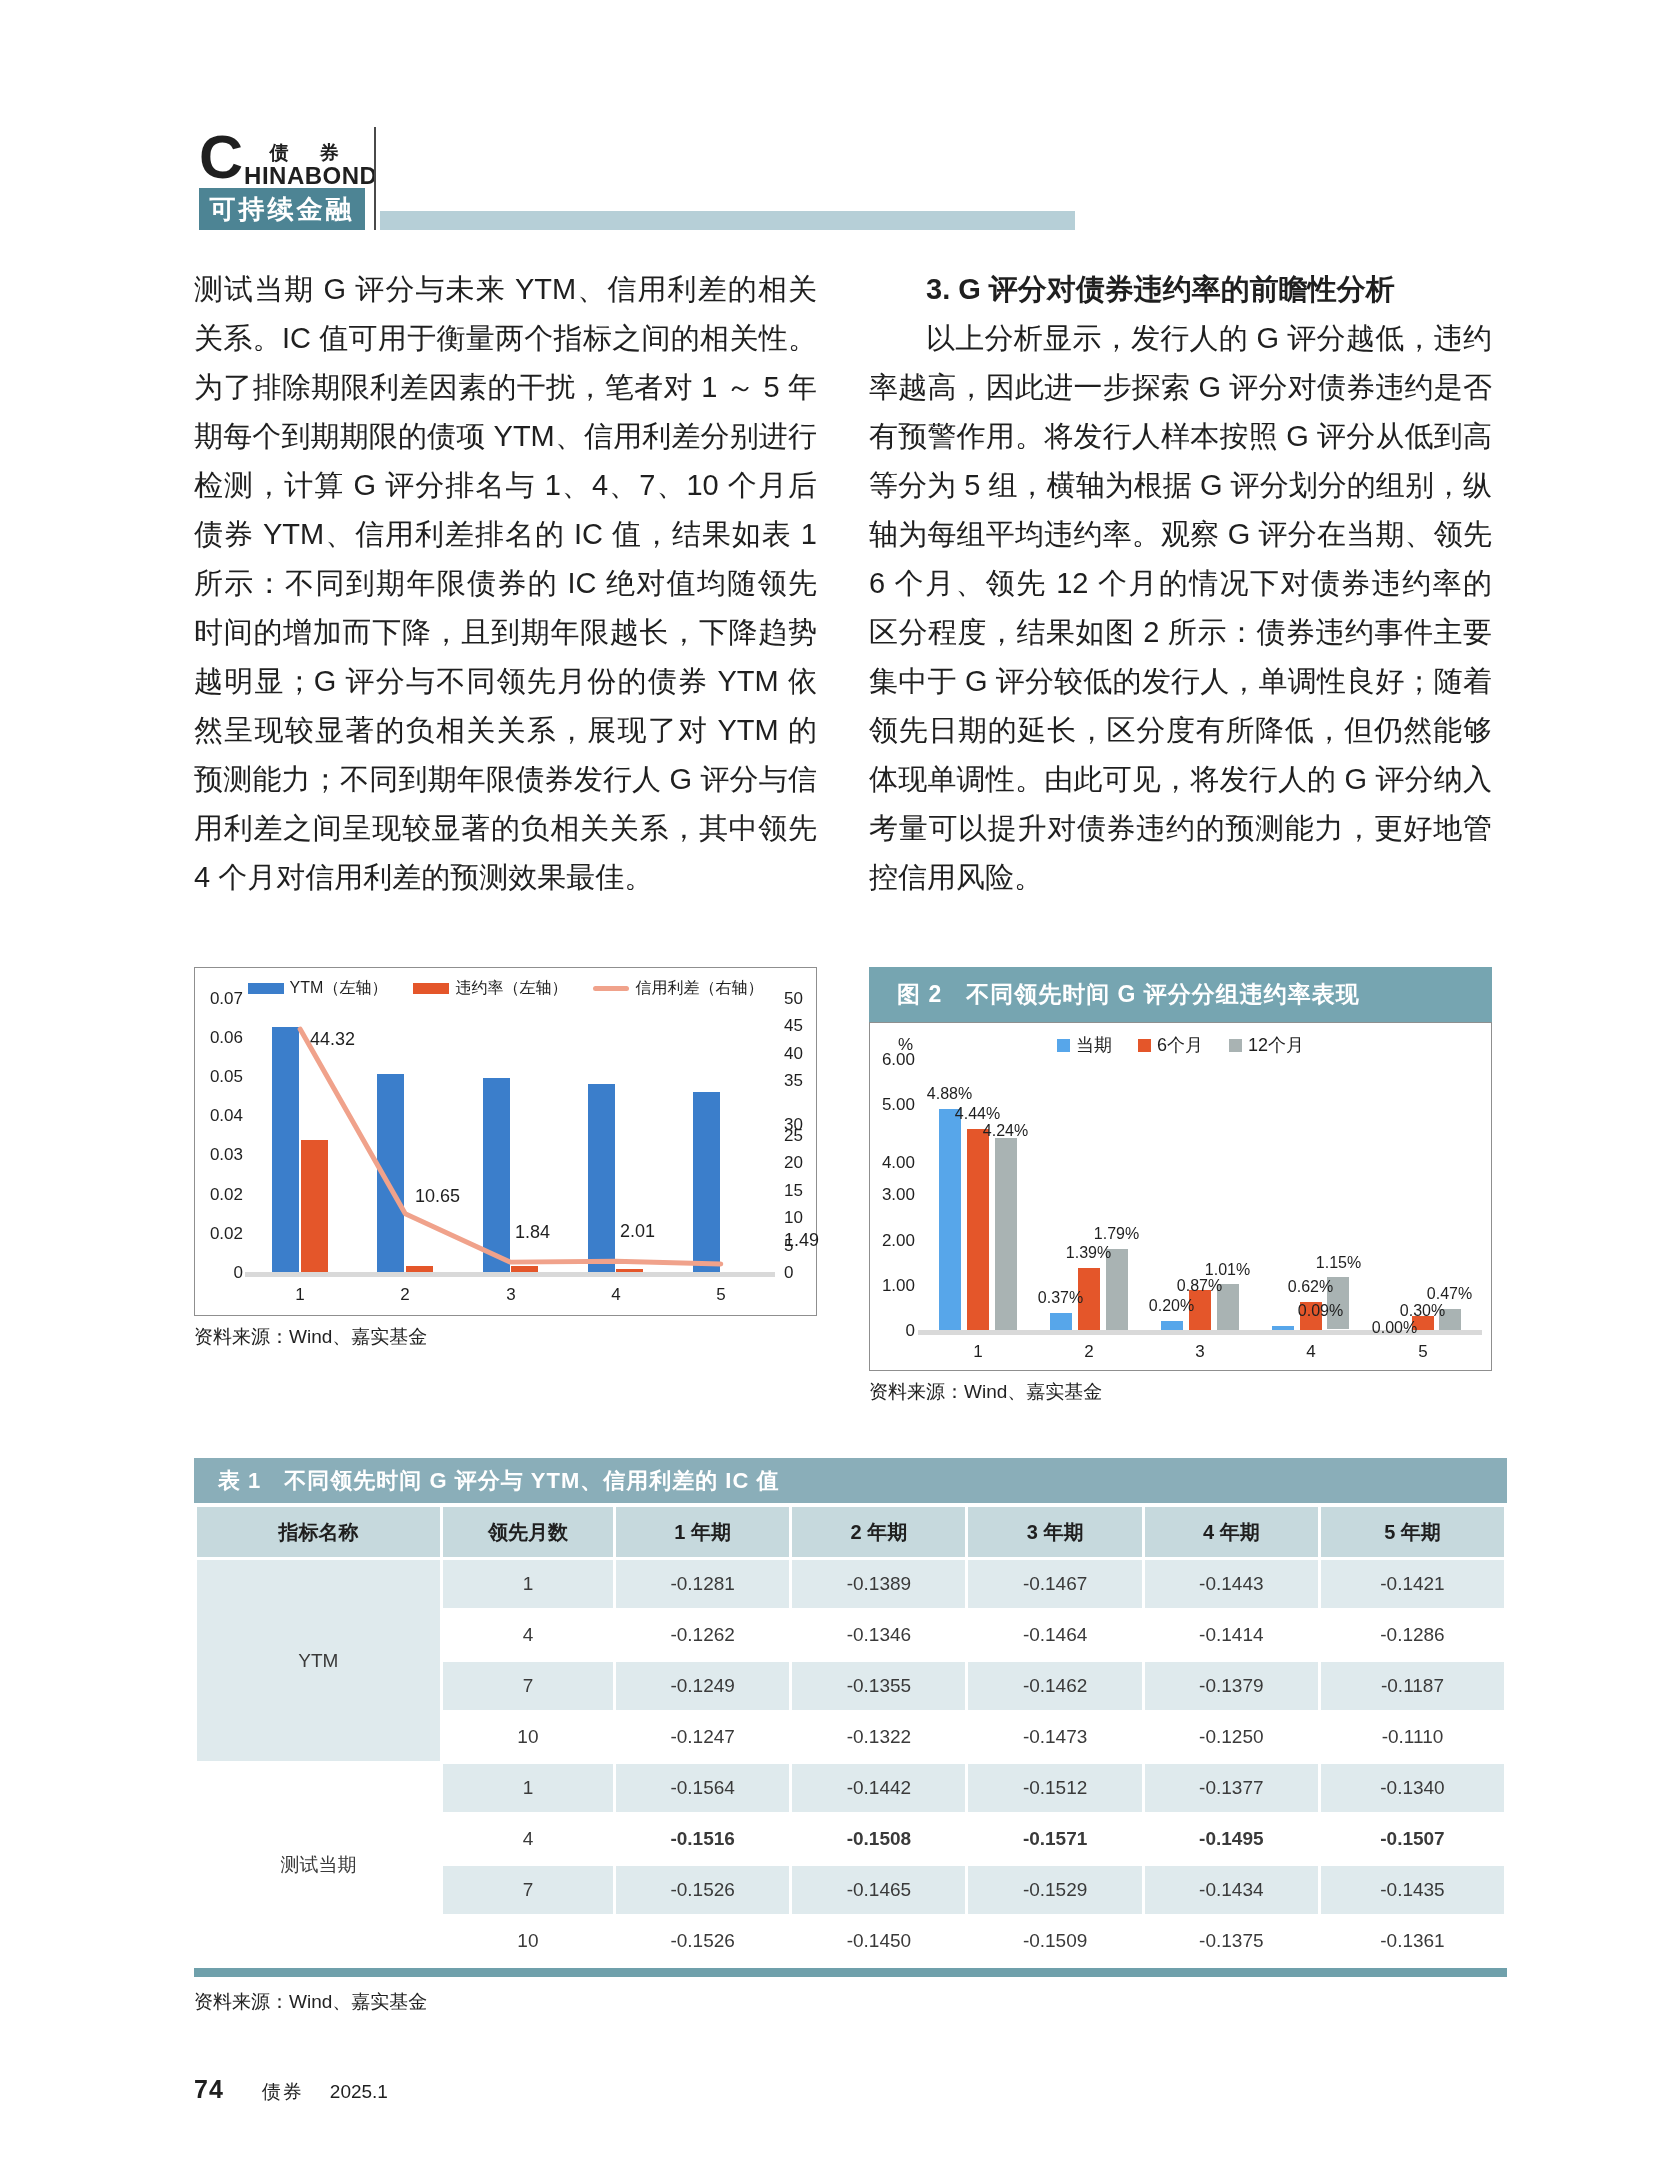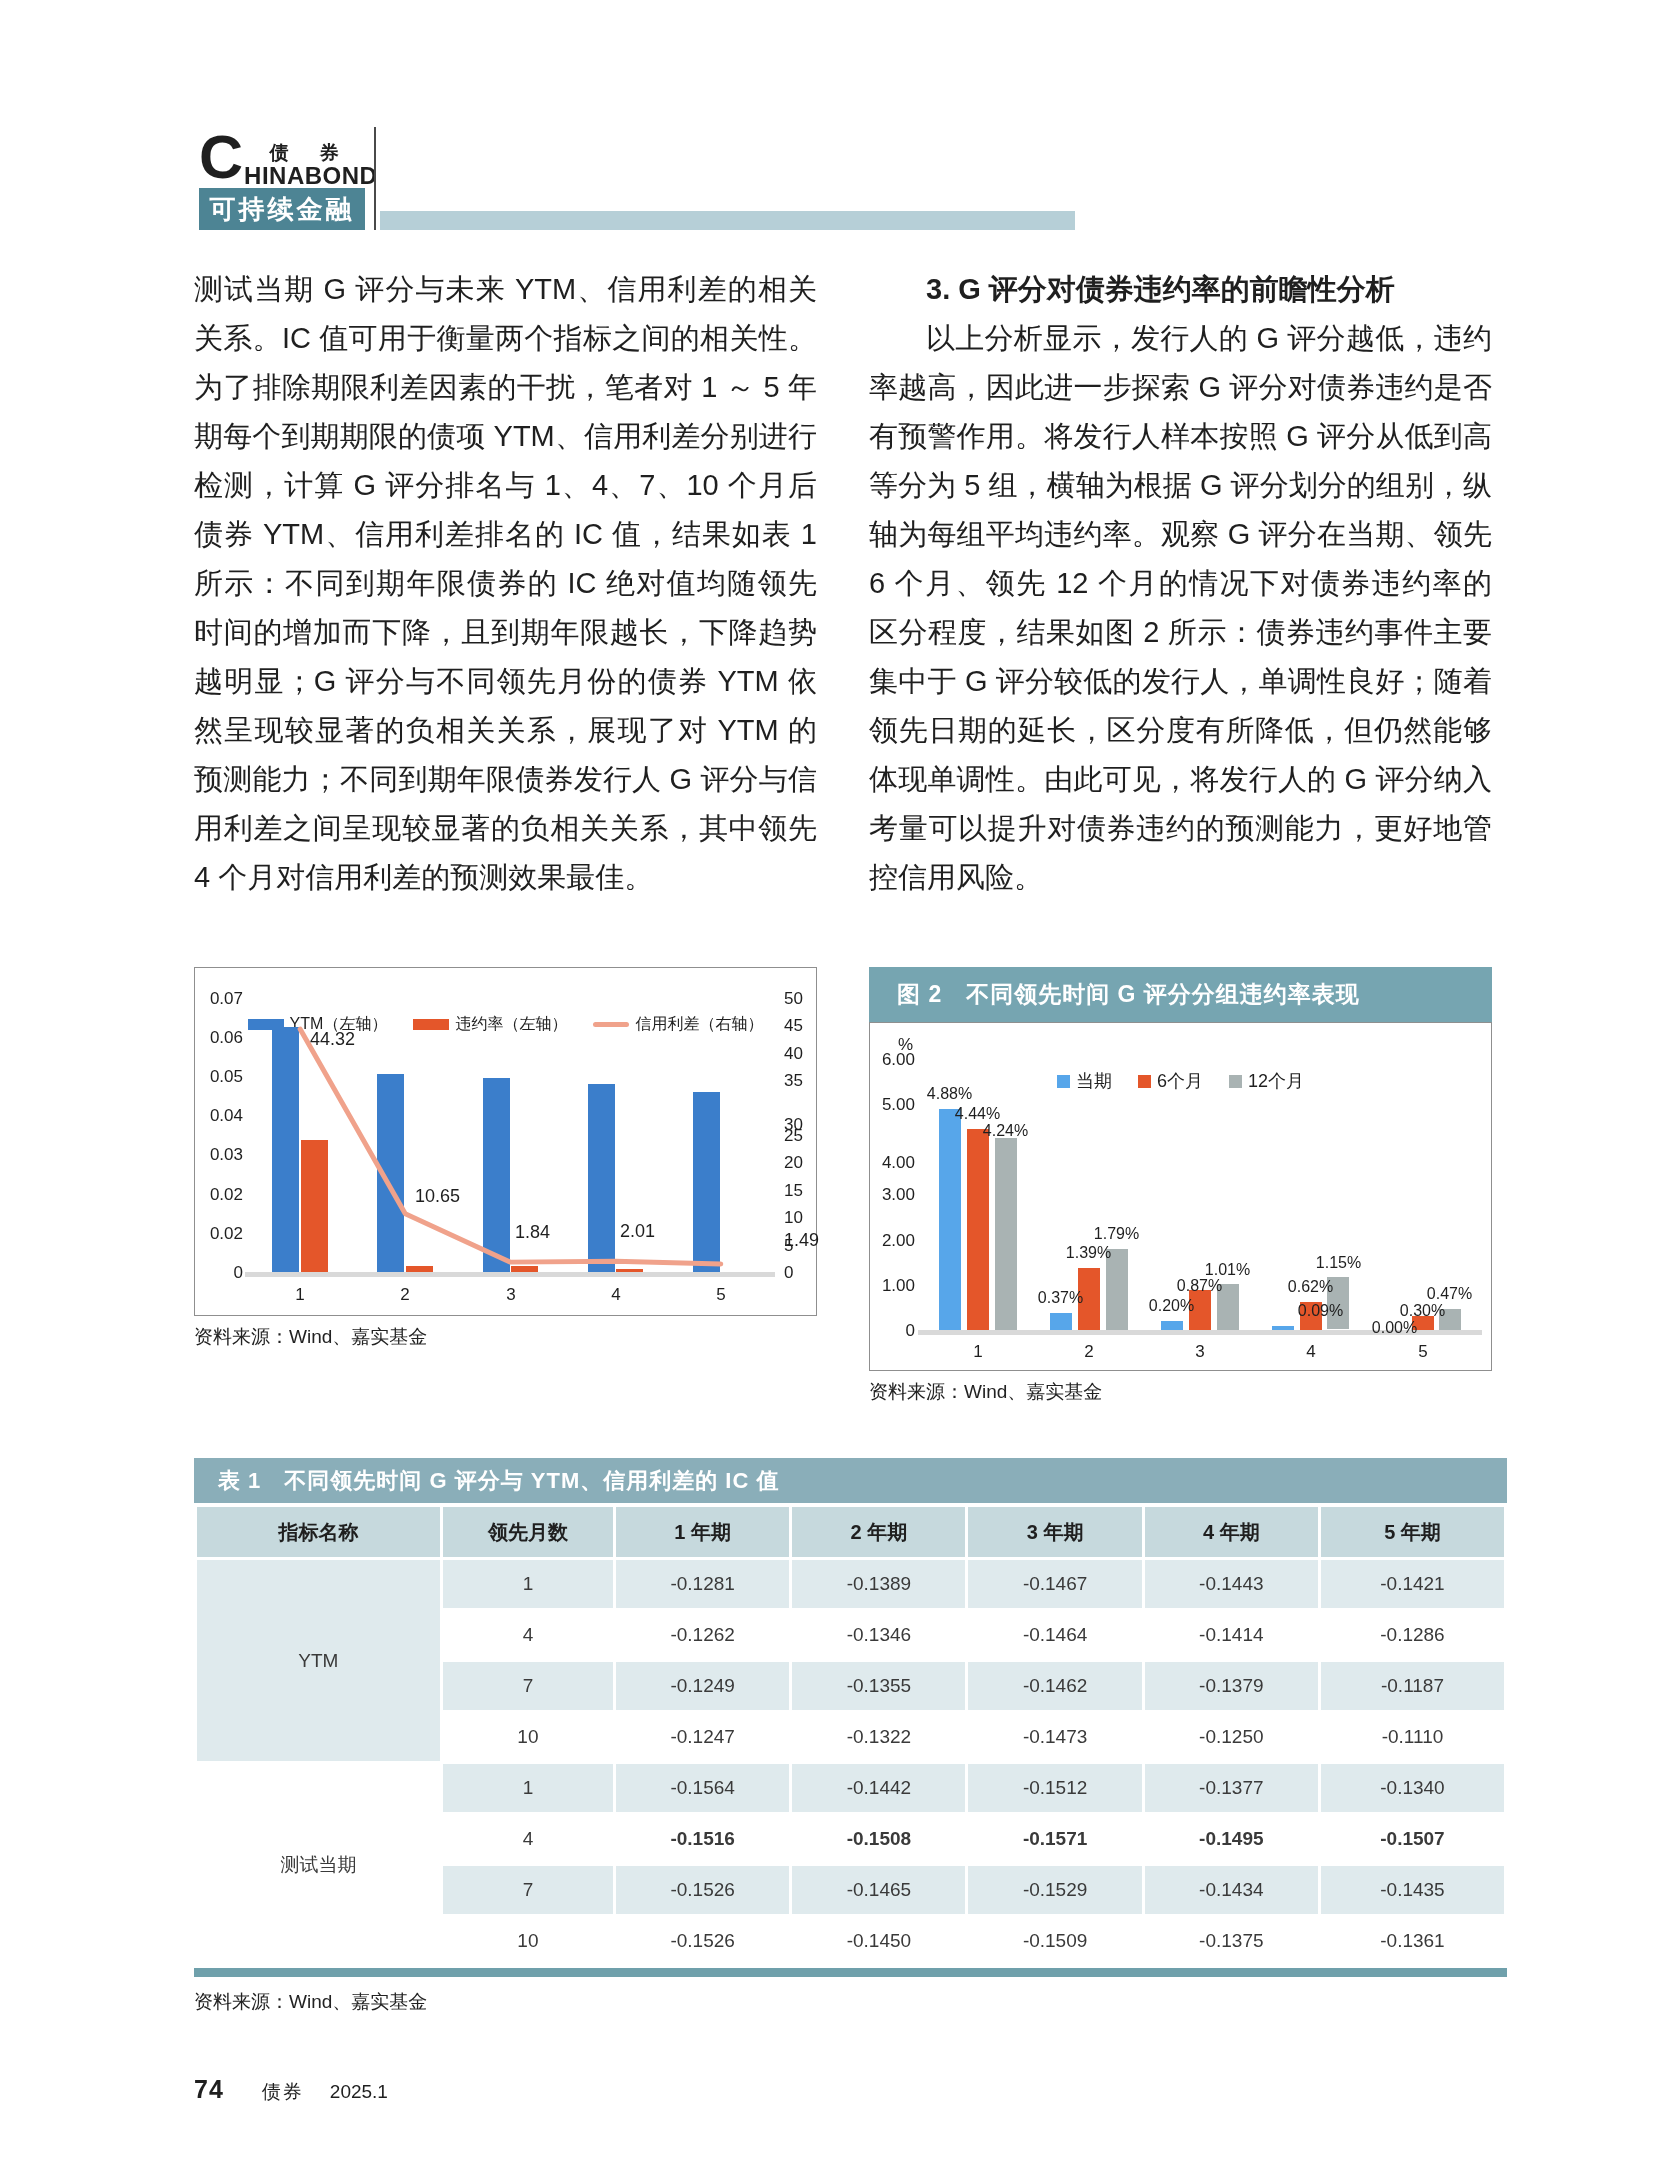--- a/index.html
+++ b/index.html
@@ -27,21 +27,21 @@
   .col-right p{text-indent:57px;}
   
   .figure{position:absolute;width:623px;}
   #fig1{left:194px;top:967px;}
   #fig2{left:869px;top:967px;}
   .fig-header{height:55px;line-height:55px;color:#ffffff;font-size:23px;font-weight:700;
               padding-left:28px;box-sizing:border-box;letter-spacing:1px;}
   .fig-box{position:relative;height:347px;background:#ffffff;border:1px solid #8f8f8f;box-sizing:content-box;}
   .fig-source{margin-top:8px;font-size:19px;color:#222222;}
   .legend{position:absolute;left:0;right:0;top:10px;display:flex;justify-content:center;
-          align-items:center;gap:26px;margin-top:36px;}
+          align-items:center;gap:26px;}
   .legend-item{display:flex;align-items:center;gap:6px;}
   .legend-text{font-size:16px;color:#1f1f1f;white-space:nowrap;}
   .swatch{display:inline-block;width:36px;height:11px;}
   .swatch-sq{display:inline-block;width:13px;height:13px;}
   .swatch-line{display:inline-block;width:36px;height:5px;border-radius:3px;}
   .tick{position:absolute;font-size:17px;color:#1f1f1f;line-height:19px;}
   .tick-left{left:0;width:48px;text-align:right;}
   .tick-right{left:589px;width:34px;text-align:left;}
   .tick-left2{left:0;width:45px;text-align:right;}
   .unit-label{position:absolute;font-size:17px;color:#1f1f1f;}

